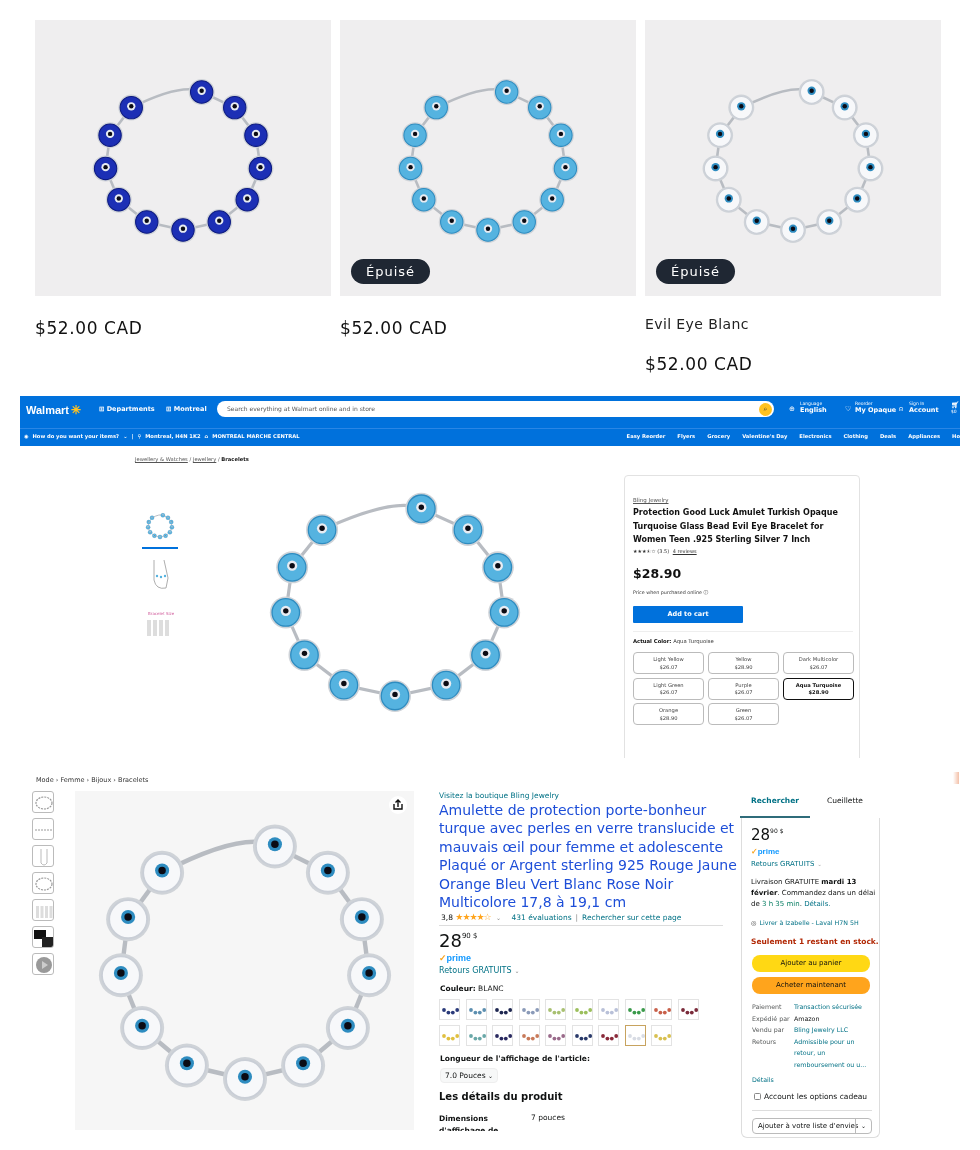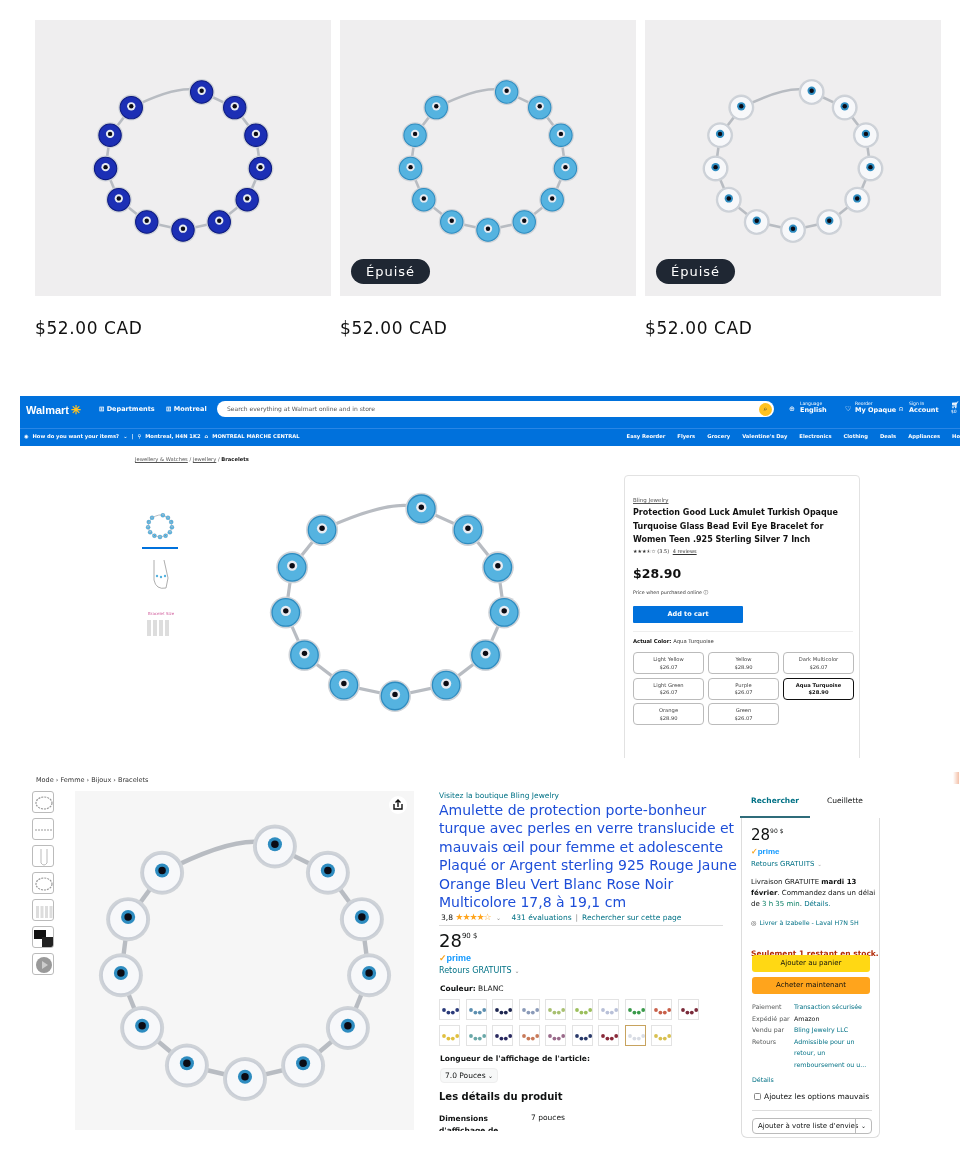--- a/index.html
+++ b/index.html
@@ -87,22 +87,22 @@
   .az-bb-price sup { font-size: 6px; vertical-align: 7px; }
   .az-bb-prime { position: absolute; left: 751px; top: 847px; font-size: 8px; color: #1399ff; font-weight: bold; font-family: "Liberation Sans", sans-serif; }
   .az-bb-prime .chk { color: #f7a21b; }
   .az-bb-returns { position: absolute; left: 751px; top: 860px; font-size: 7px; color: #007185; }
   .az-bb-returns span { color: #888; font-size: 5px; margin-left: 3px; }
   .az-bb-deliv { position: absolute; left: 751px; top: 877px; width: 125px; font-size: 7px; line-height: 11px; color: #0f1111; }
   .az-bb-deliv .grn { color: #067d62; }
   .az-bb-deliv .lnk { color: #007185; }
   .az-bb-loc { position: absolute; left: 751px; top: 919px; font-size: 6.3px; color: #007185; white-space: nowrap; }
   .az-bb-loc .pin { color: #333; margin-right: 3px; }
-  .az-bb-stock { position: absolute; left: 751px; top: 937px; font-size: 7.5px; color: #b12704; font-weight: bold; margin-top: 12px; }
-  .az-btn { position: absolute; left: 752px; width: 118px; height: 17px; border-radius: 3px; font-size: 7px; text-align: center; line-height: 17px; color: #0f1111; }
+  .az-bb-stock { position: absolute; left: 751px; top: 937px; font-size: 7.5px; color: #b12704; font-weight: bold; }
+  .az-btn { position: absolute; left: 752px; width: 118px; height: 17px; border-radius: 8px; font-size: 7px; text-align: center; line-height: 17px; color: #0f1111; }
   .az-btn.cart { top: 955px; background: #ffd814; }
   .az-btn.buy { top: 977px; background: #ffa41c; }
   .az-kv { position: absolute; left: 752px; font-size: 6.3px; line-height: 11.5px; color: #565959; }
   .az-kv-v { position: absolute; left: 794px; width: 80px; font-size: 6.3px; line-height: 11.5px; color: #007185; }
   .az-kv-v.dark { color: #0f1111; }
   .az-bb-det { position: absolute; left: 752px; top: 1076px; font-size: 6.3px; color: #007185; }
   .az-gift { position: absolute; left: 754px; top: 1092px; font-size: 7.5px; color: #0f1111; white-space: nowrap; }
   .az-gift .cb { display: inline-block; width: 7px; height: 7px; border: 1px solid #888; border-radius: 1.5px; vertical-align: -1px; margin-right: 3px; }
   .az-bb-hr { position: absolute; left: 752px; top: 1110px; width: 120px; height: 1px; background: #ddd; }
   .az-wish { position: absolute; left: 752px; top: 1118px; width: 120px; height: 16px; border: 1px solid #bbb; border-radius: 4px; font-size: 7px; color: #0f1111; padding: 3px 0 0 5px; white-space: nowrap; overflow: hidden; }
@@ -307,20 +307,21 @@
           <circle cx="75.06873307053765" cy="115.1776579070225" r="11.18" fill="#f7f8fa" stroke="#c9ced6" stroke-width="1.04"></circle>
           <circle cx="75.06873307053765" cy="113.87765790702251" r="4.16" fill="#2e8cc0"></circle>
           <circle cx="75.06873307053765" cy="113.87765790702251" r="2.21" fill="#0b0b14"></circle>
           <circle cx="96.27643265721795" cy="87.60424762802293" r="13" fill="#cfd3d8"></circle>
           <circle cx="96.27643265721795" cy="87.60424762802293" r="11.18" fill="#f7f8fa" stroke="#c9ced6" stroke-width="1.04"></circle>
           <circle cx="96.27643265721795" cy="86.30424762802294" r="4.16" fill="#2e8cc0"></circle>
           <circle cx="96.27643265721795" cy="86.30424762802294" r="2.21" fill="#0b0b14"></circle>
         </svg>
       <div class="sold-badge">Épuisé</div>
     </div>
+    <div class="shop-title">Evil Eye Blanc</div>
     <div class="shop-price">$52.00 CAD</div>
   </div>
 </div>
 
 <div class="wm">
   <div class="wm-top">
     <div class="wm-logo"><span>Walmart</span><span class="wm-spark">✳</span></div>
     <div class="wm-nav" style="left:79px;"><span>⊞ </span><span>Departments</span></div>
     <div class="wm-nav" style="left:146px;"><span>⊞ </span><span>Montreal</span></div>
     <div class="wm-search">
@@ -806,17 +807,17 @@
       <div class="az-kv" style="top: 1001px;">Paiement</div>
       <div class="az-kv-v" style="top: 1001px;">Transaction sécurisée</div>
       <div class="az-kv" style="top: 1012.5px;">Expédié par</div>
       <div class="az-kv-v dark" style="top: 1012.5px;">Amazon</div>
       <div class="az-kv" style="top: 1024px;">Vendu par</div>
       <div class="az-kv-v" style="top: 1024px;">Bling Jewelry LLC</div>
       <div class="az-kv" style="top: 1035.5px;">Retours</div>
       <div class="az-kv-v" style="top: 1035.5px;">Admissible pour un retour, un remboursement ou u...</div>
     </div>
   <div class="az-bb-det">Détails</div>
-  <div class="az-gift"><span class="cb"></span><span>Ajoutez les options mauvais</span></div>
+  <div class="az-gift"><span class="cb"></span><span>Account les options cadeau</span></div>
   <div class="az-bb-hr"></div>
   <div class="az-wish"><span>Ajouter à votre liste d'envies</span><span class="dd">⌄</span></div>
   <div class="corner-mark"></div>
 </div>
 
 </body></html>

